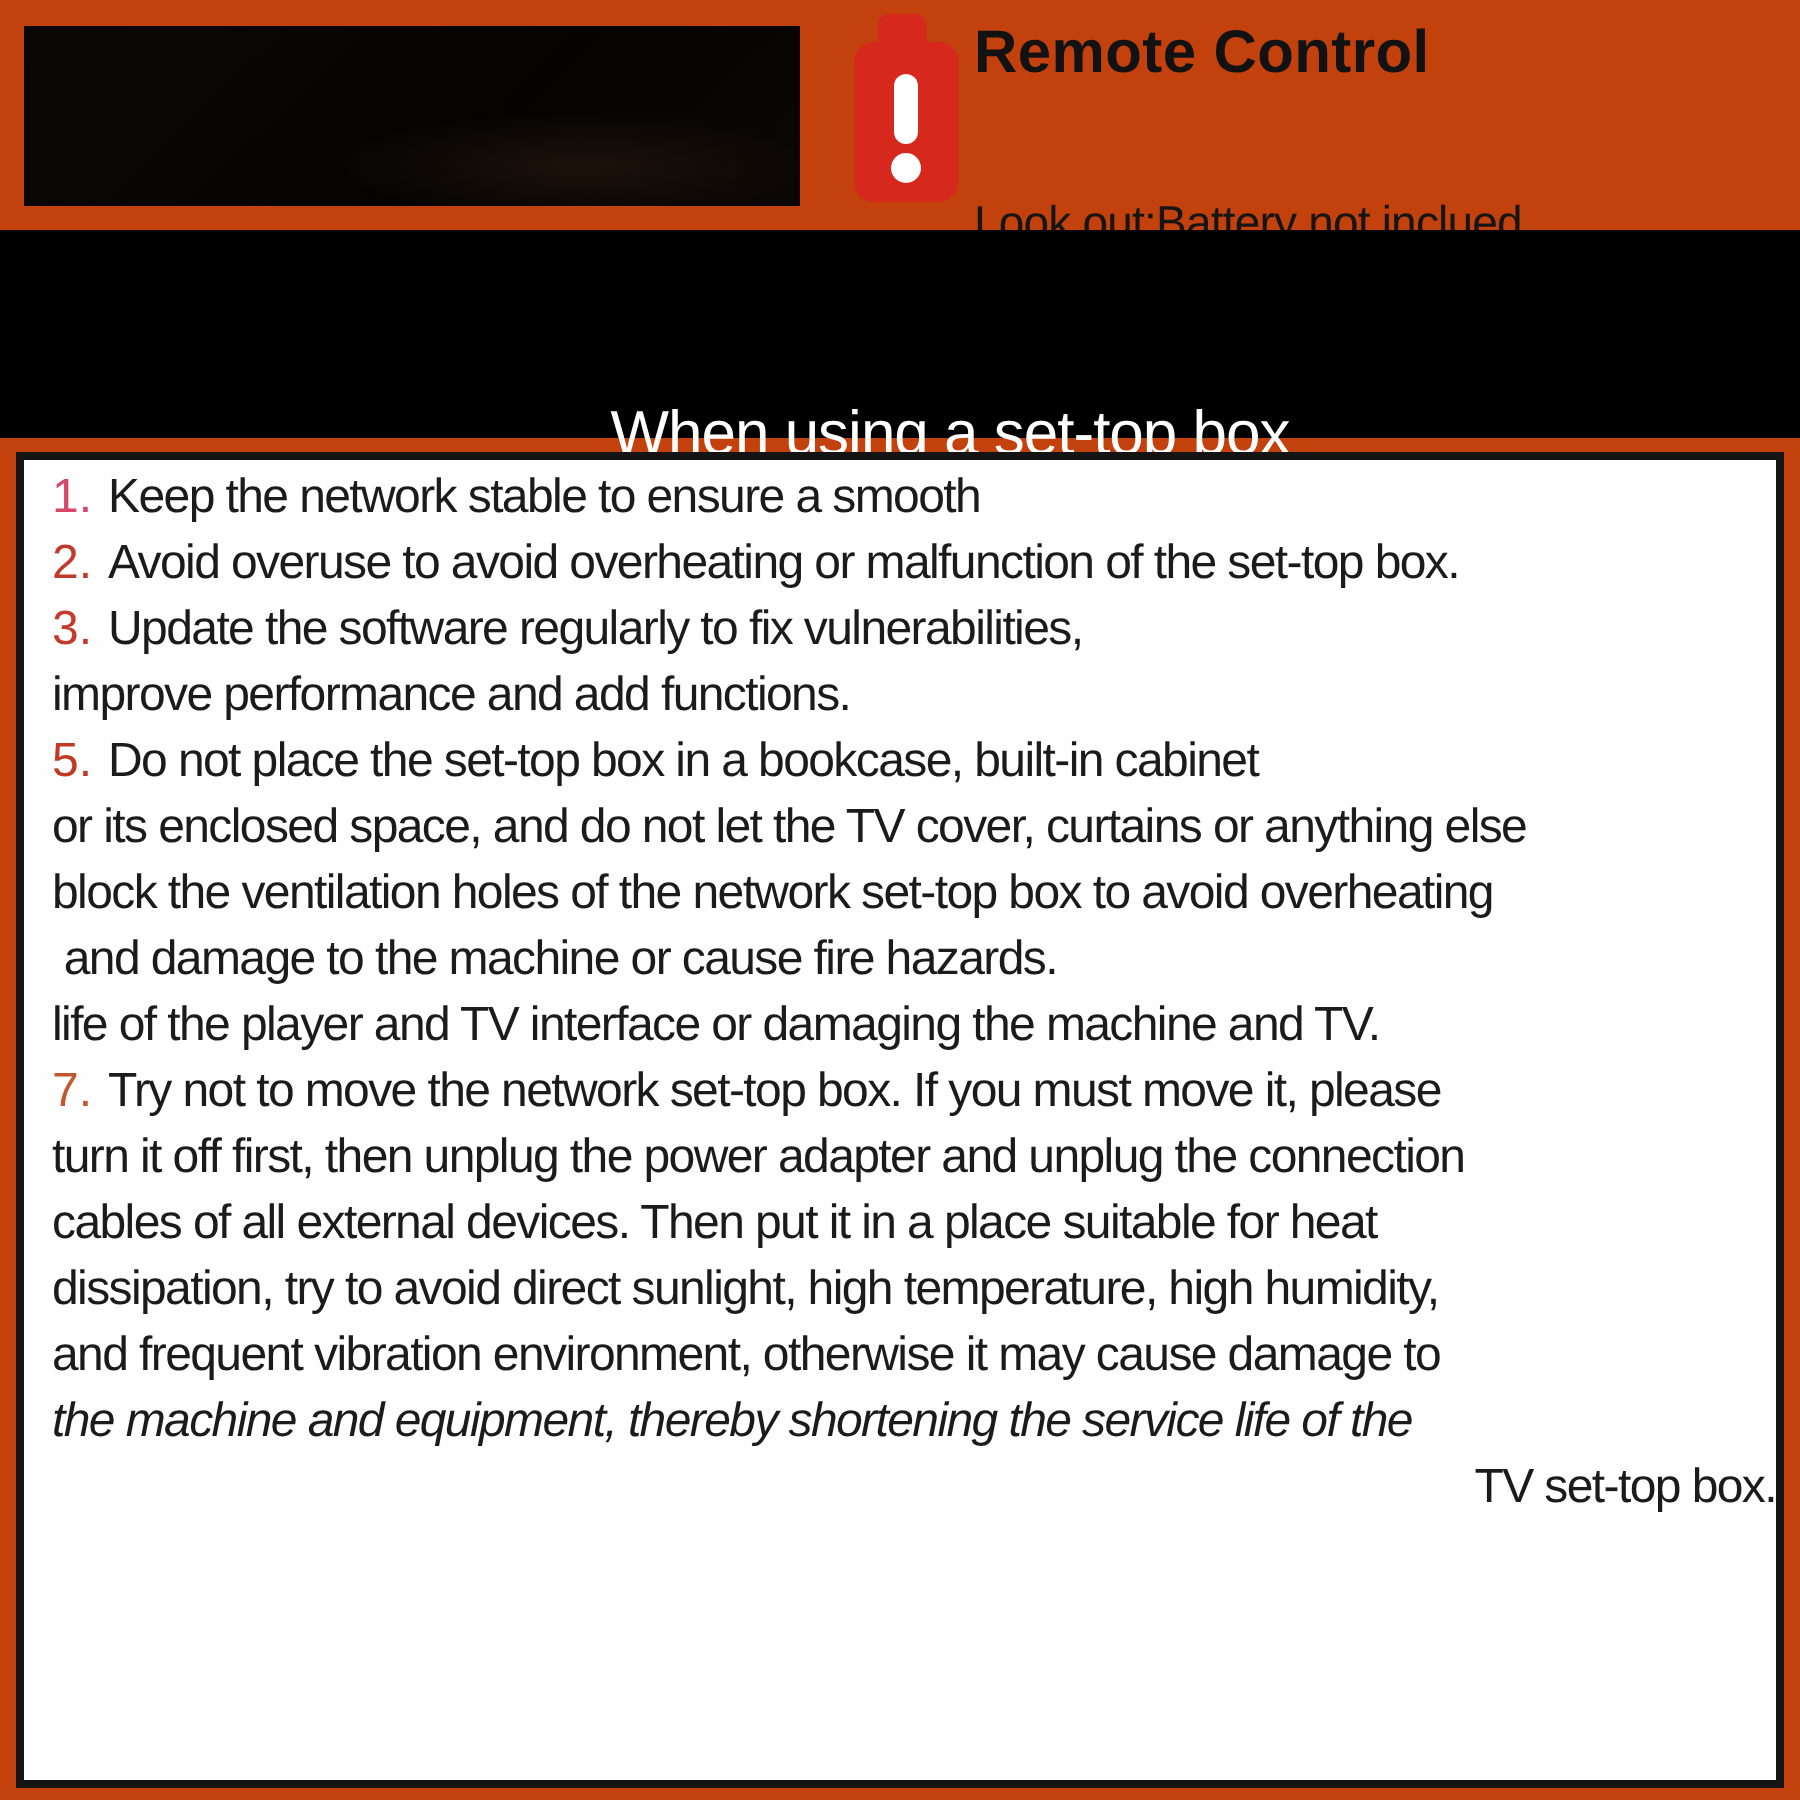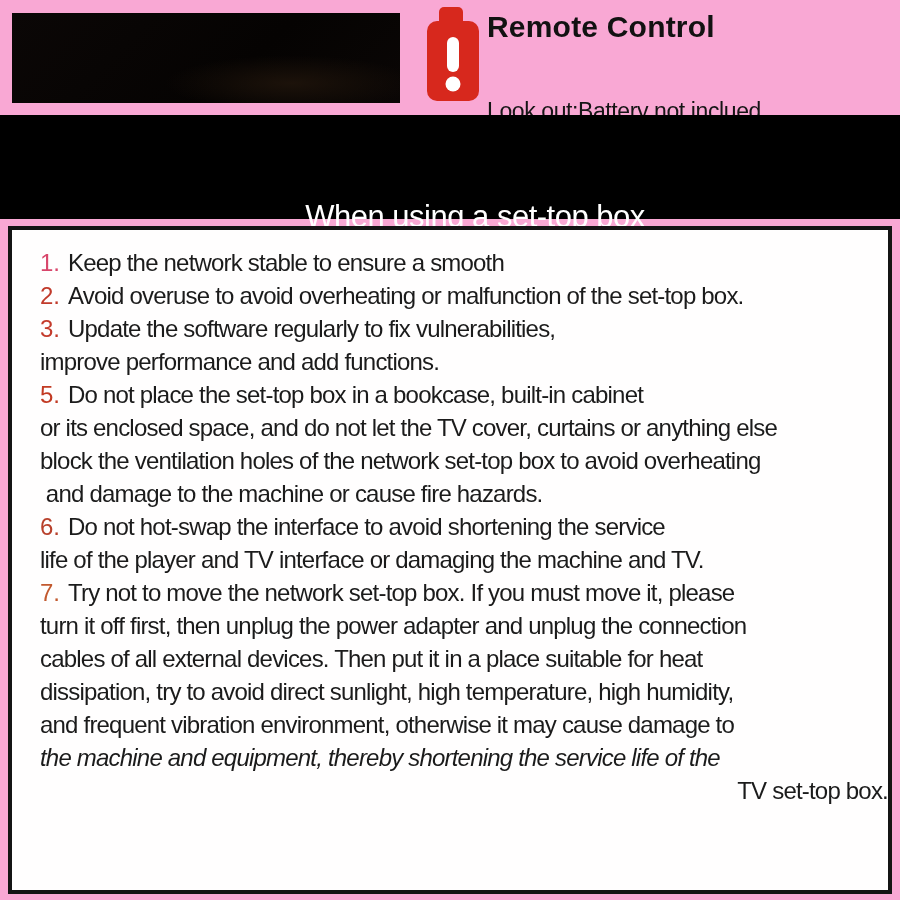--- a/index.html
+++ b/index.html
@@ -5,21 +5,21 @@
   html, body {
     margin: 0;
     padding: 0;
     background: #ffffff;
     font-family: "Liberation Sans", sans-serif;
   }
   .page {
     position: relative;
     width: 900px;
     height: 900px;
-    background: #f9a8d4;
+    background: #c2410c;
     overflow: hidden;
   }
   
   .photo {
     position: absolute;
     left: 12px;
     top: 13px;
     width: 388px;
     height: 90px;
     background:
@@ -81,22 +81,21 @@
     box-sizing: border-box;
     left: 8px;
     top: 226px;
     width: 884px;
     height: 668px;
     border: 4px solid #141414;
     background: #fffefe;
     overflow: hidden;
   }
   .notes-list {
-    padding: 16px 0 0 14px;
-    margin-left: 14px;
+    padding: 2px 0 0 14px;
   }
   .note-line {
     white-space: pre;
     font-size: 24px;
     line-height: 33px;
     letter-spacing: -0.8px;
     color: #1b1b1b;
   }
   .note-number {
     margin-right: 8px;
@@ -147,21 +146,20 @@
           <div class="note-line" style="color: rgb(27, 27, 27);"><span class="note-number" style="color: rgb(196, 59, 44);">3.</span>Update the software regularly to fix vulnerabilities,</div>
           <div class="note-line" style="color: rgb(27, 27, 27);">improve performance and add functions.</div>
         </div>
         <div class="note-item">
           <div class="note-line" style="color: rgb(27, 27, 27);"><span class="note-number" style="color: rgb(194, 58, 35);">5.</span>Do not place the set-top box in a bookcase, built-in cabinet</div>
           <div class="note-line" style="color: rgb(27, 27, 27);">or its enclosed space, and do not let the TV cover, curtains or anything else</div>
           <div class="note-line" style="color: rgb(27, 27, 27);">block the ventilation holes of the network set-top box to avoid overheating</div>
           <div class="note-line" style="color: rgb(27, 27, 27);"> and damage to the machine or cause fire hazards.</div>
         </div>
         <div class="note-item">
-          <div class="note-line" style="color: rgb(27, 27, 27);"><span class="note-number" style="color: rgb(184, 64, 43);">6.</span>Do not hot-swap the interface to avoid shortening the service</div>
           <div class="note-line" style="color: rgb(27, 27, 27);">life of the player and TV interface or damaging the machine and TV.</div>
         </div>
         <div class="note-item">
           <div class="note-line" style="color: rgb(27, 27, 27);"><span class="note-number" style="color: rgb(194, 89, 46);">7.</span>Try not to move the network set-top box. If you must move it, please</div>
           <div class="note-line" style="color: rgb(27, 27, 27);">turn it off first, then unplug the power adapter and unplug the connection</div>
           <div class="note-line" style="color: rgb(27, 27, 27);">cables of all external devices. Then put it in a place suitable for heat</div>
           <div class="note-line" style="color: rgb(27, 27, 27);">dissipation, try to avoid direct sunlight, high temperature, high humidity,</div>
           <div class="note-line" style="color: rgb(27, 27, 27);">and frequent vibration environment, otherwise it may cause damage to</div>
           <div class="note-line" style="color: rgb(27, 27, 27); font-style: italic;">the machine and equipment, thereby shortening the service life of the</div>
           <div class="note-line" style="color: rgb(27, 27, 27); text-align: right;">TV set-top box.</div>

